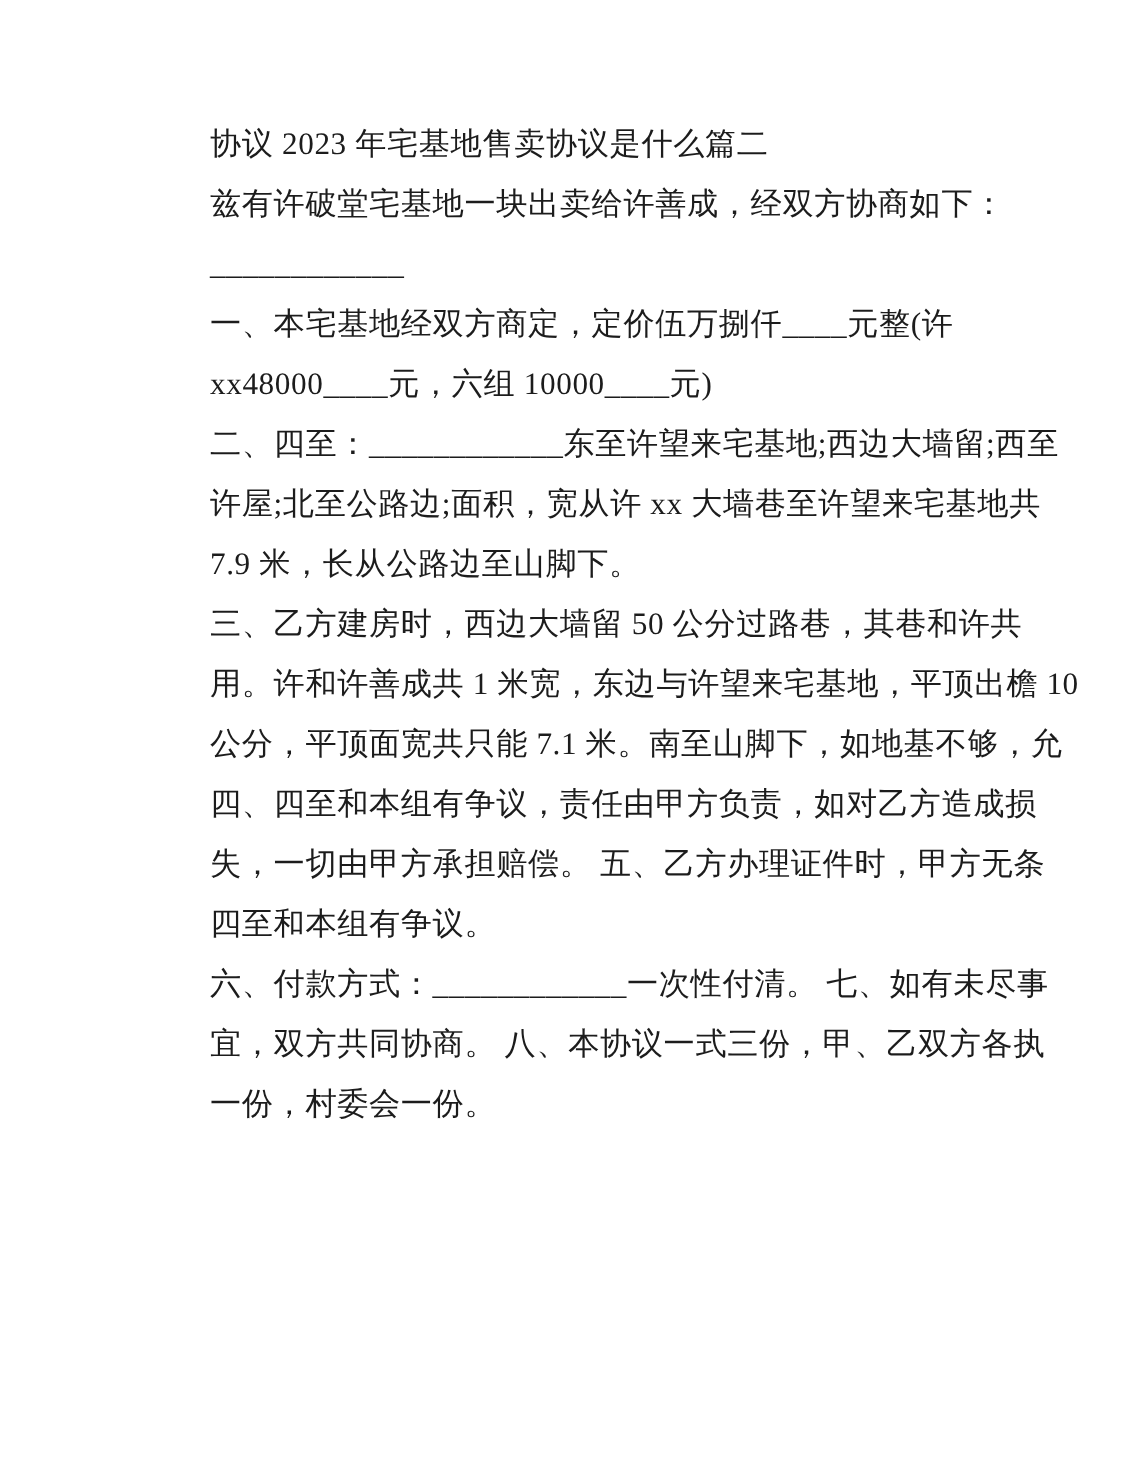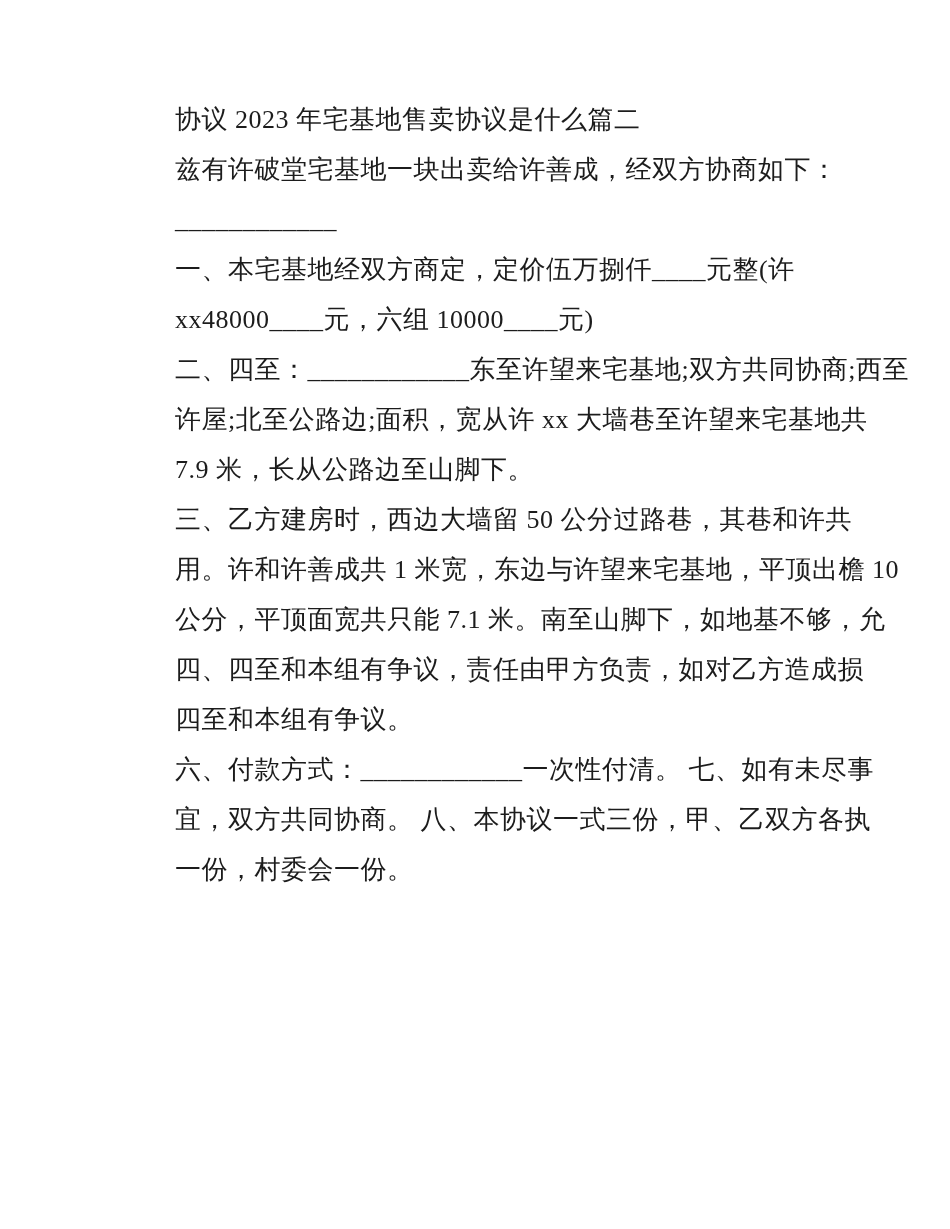--- a/index.html
+++ b/index.html
@@ -43,25 +43,26 @@
 </head>
 <body>
 
 <div class="doc-page">
   <div class="doc-body">
     <div class="line">协议 2023 年宅基地售卖协议是什么篇二</div>
     <div class="line">兹有许破堂宅基地一块出卖给许善成，经双方协商如下：</div>
     <div class="line">____________</div>
     <div class="line">一、本宅基地经双方商定，定价伍万捌仟____元整(许</div>
     <div class="line">xx48000____元，六组 10000____元)</div>
-    <div class="line">二、四至：____________东至许望来宅基地;双方共同协商;西至</div>
+    <div class="line">二、四至：____________东至许望来宅基地;西边大墙留;西至</div>
     <div class="line">许屋;北至公路边;面积，宽从许 xx 大墙巷至许望来宅基地共</div>
     <div class="line">7.9 米，长从公路边至山脚下。</div>
     <div class="line">三、乙方建房时，西边大墙留 50 公分过路巷，其巷和许共</div>
     <div class="line">用。许和许善成共 1 米宽，东边与许望来宅基地，平顶出檐 10</div>
     <div class="line">公分，平顶面宽共只能 7.1 米。南至山脚下，如地基不够，允</div>
     <div class="line">四、四至和本组有争议，责任由甲方负责，如对乙方造成损</div>
+    <div class="line">失，一切由甲方承担赔偿。 五、乙方办理证件时，甲方无条</div>
     <div class="line">四至和本组有争议。</div>
     <div class="line">六、付款方式：____________一次性付清。 七、如有未尽事</div>
     <div class="line">宜，双方共同协商。 八、本协议一式三份，甲、乙双方各执</div>
     <div class="line">一份，村委会一份。</div>
   </div>
 </div>
 
 </body></html>

